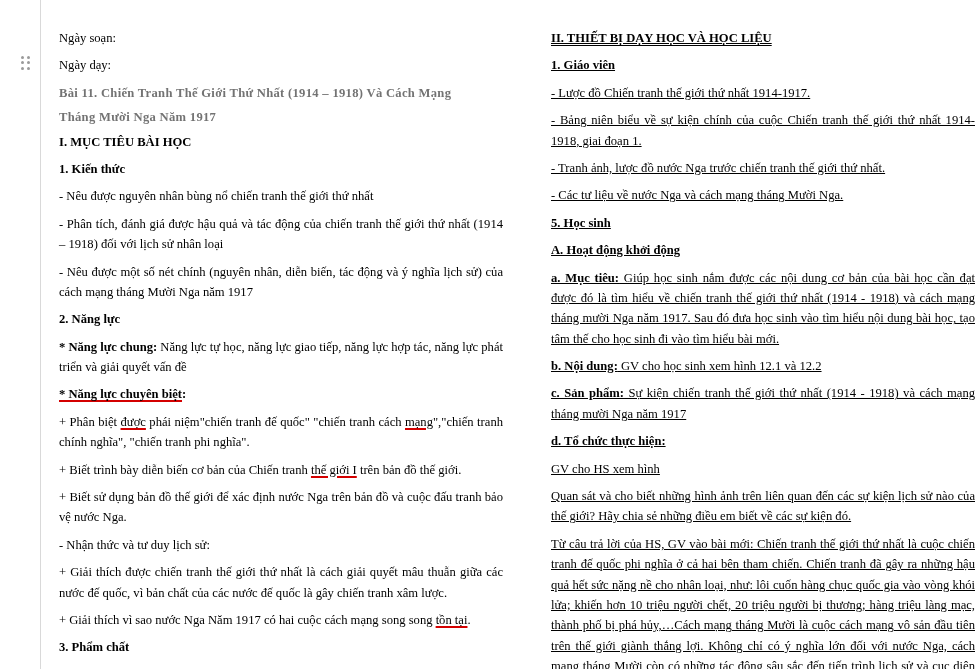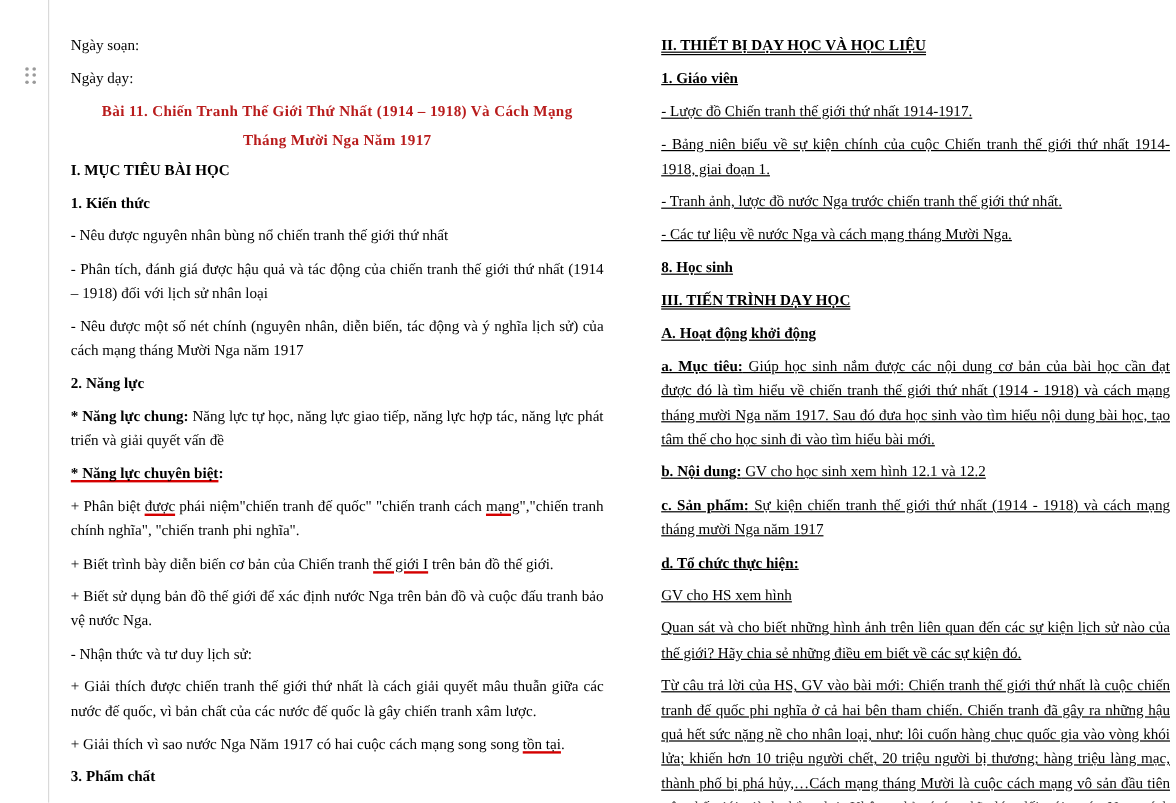--- a/index.html
+++ b/index.html
@@ -67,22 +67,21 @@
   }
   p {
     margin: 0 0 7px 0;
     font-size: 12.6px;
     line-height: 1.62;
     text-align: justify;
   }
   .b { font-weight: bold; }
   .title-line {
     font-weight: bold;
-    color: #b91c1c;
-    text-align: center;
+    color: #737373;
     font-size: 12.6px;
     line-height: 1.62;
     letter-spacing: 0.3px;
     margin: 0 0 4px 0;
   }
   .spell {
     text-decoration: underline;
     text-decoration-color: #d40000;
     text-decoration-style: solid;
     text-decoration-thickness: 1.5px;
@@ -150,23 +149,22 @@
     </div>
 
     <div class="col col-right">
       <p class="b head-underline">II. THIẾT BỊ DẠY HỌC VÀ HỌC LIỆU</p>
       <p class="b">1. Giáo viên</p>
       <p>- Lược đồ Chiến tranh thế giới thứ nhất 1914-1917.</p>
       <p>- Bảng niên biểu về sự kiện chính của cuộc Chiến tranh thế giới thứ nhất 1914-1918, giai đoạn 1.</p>
       <p>- Tranh ảnh, lược đồ nước Nga trước chiến tranh thế giới thứ nhất.</p>
       <p>- Các tư liệu về nước Nga và cách mạng tháng Mười Nga.</p>
 
-      <p class="b">8. Học sinh</p>
+      <p class="b">5. Học sinh</p>
 
-      <p class="b head-underline">III. TIẾN TRÌNH DẠY HỌC</p>
       <p class="b">A. Hoạt động khởi động</p>
 
       <p>
         <span class="b">a. Mục tiêu:</span><span> Giúp học sinh nắm được các nội dung cơ bản của bài học cần đạt được đó là tìm hiểu về chiến tranh thế giới thứ nhất (1914 - 1918) và cách mạng tháng mười Nga năm 1917. Sau đó đưa học sinh vào tìm hiểu nội dung bài học, tạo tâm thế cho học sinh đi vào tìm hiểu bài mới.</span>
       </p>
       <p>
         <span class="b">b. Nội dung:</span><span> GV cho học sinh xem hình 12.1 và 12.2</span>
       </p>
       <p>
         <span class="b">c. Sản phẩm:</span><span> Sự kiện chiến tranh thế giới thứ nhất (1914 - 1918) và cách mạng tháng mười Nga năm 1917</span>

